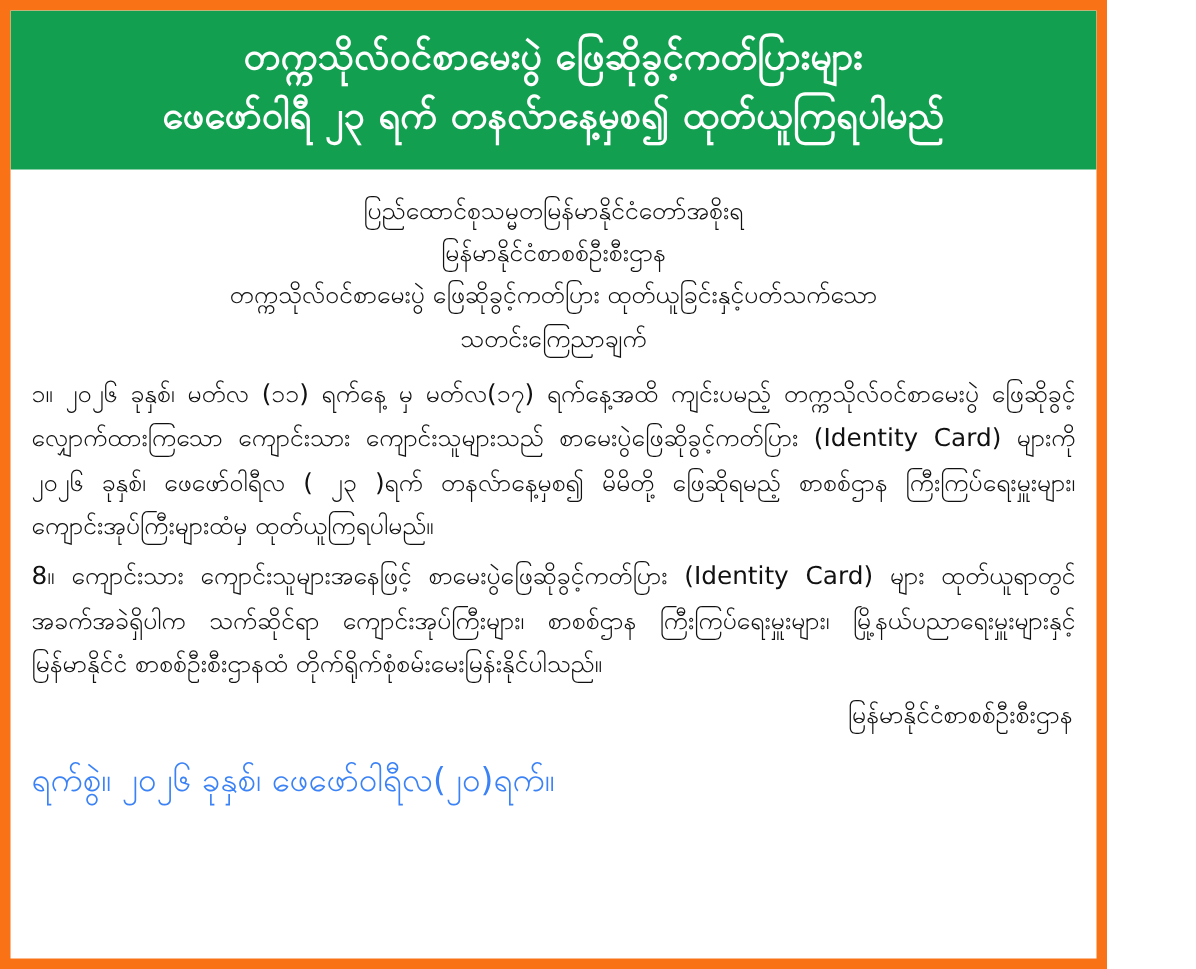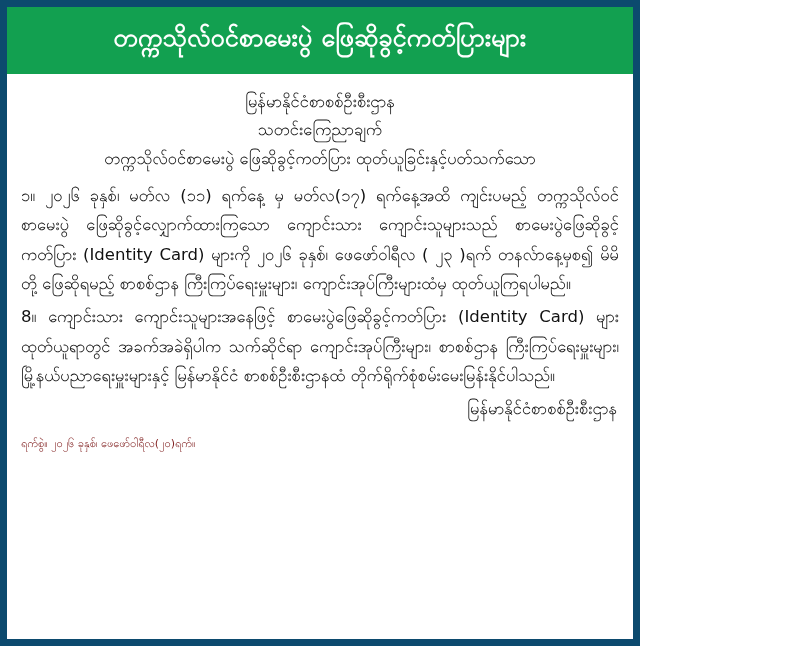--- a/index.html
+++ b/index.html
@@ -7,24 +7,24 @@
     padding: 0;
   }
   body {
     width: 797px;
     height: 646px;
     background: #ffffff;
     font-family: "DejaVu Sans", sans-serif;
   }
   .page {
     position: relative;
-    width: 640px;
+    width: 738px;
     height: 646px;
     box-sizing: border-box;
-    border: 7px solid #0c4a6e;
+    border: 7px solid #f97316;
     background: #ffffff;
     overflow: hidden;
   }
   .banner {
     background: #12a050;
     color: #ffffff;
     text-align: center;
     padding: 12px 10px 16px 10px;
   }
   .banner-line {
@@ -58,42 +58,44 @@
   }
   .signature {
     text-align: right;
     font-size: 16.5px;
     line-height: 1.78;
     margin-top: 4px;
     padding-right: 2px;
     color: #111111;
   }
   .date-line {
-    font-size: 11px;
+    font-size: 22px;
     line-height: 1.78;
     margin-top: 10px;
     text-align: left;
-    color: #7f1d1d;
+    color: #3b82f6;
   }
 </style>
 </head>
 <body>
 
 <div class="page">
 
   <div class="banner">
     <div class="banner-line">တက္ကသိုလ်ဝင်စာမေးပွဲ ဖြေဆိုခွင့်ကတ်ပြားများ</div>
+    <div class="banner-line">ဖေဖော်ဝါရီ ၂၃ ရက် တနလ်ာနေ့မှစ၍ ထုတ်ယူကြရပါမည်</div>
   </div>
 
   <div class="body-area">
 
     <div class="center-block">
+      <div class="center-line">ပြည်ထောင်စုသမ္မတမြန်မာနိုင်ငံတော်အစိုးရ</div>
       <div class="center-line">မြန်မာနိုင်ငံစာစစ်ဦးစီးဌာန</div>
+      <div class="center-line">တက္ကသိုလ်ဝင်စာမေးပွဲ ဖြေဆိုခွင့်ကတ်ပြား ထုတ်ယူခြင်းနှင့်ပတ်သက်သော</div>
       <div class="center-line">သတင်းကြေညာချက်</div>
-      <div class="center-line">တက္ကသိုလ်ဝင်စာမေးပွဲ ဖြေဆိုခွင့်ကတ်ပြား ထုတ်ယူခြင်းနှင့်ပတ်သက်သော</div>
     </div>
 
     <div class="paras">
       <p class="para">၁။      ၂၀၂၆ ခုနှစ်၊ မတ်လ (၁၁) ရက်နေ့ မှ မတ်လ(၁၇) ရက်နေ့အထိ ကျင်းပမည့် တက္ကသိုလ်ဝင်စာမေးပွဲ ဖြေဆိုခွင့်လျှောက်ထားကြသော ကျောင်းသား ကျောင်းသူများသည် စာမေးပွဲဖြေဆိုခွင့်ကတ်ပြား (Identity Card) များကို ၂၀၂၆ ခုနှစ်၊ ဖေဖော်ဝါရီလ ( ၂၃ )ရက် တနလ်ာနေ့မှစ၍ မိမိတို့ ဖြေဆိုရမည့် စာစစ်ဌာန ကြီးကြပ်ရေးမှူးများ၊ ကျောင်းအုပ်ကြီးများထံမှ ထုတ်ယူကြရပါမည်။</p>
       <p class="para">8။      ကျောင်းသား ကျောင်းသူများအနေဖြင့် စာမေးပွဲဖြေဆိုခွင့်ကတ်ပြား (Identity Card) များ ထုတ်ယူရာတွင် အခက်အခဲရှိပါက သက်ဆိုင်ရာ ကျောင်းအုပ်ကြီးများ၊ စာစစ်ဌာန ကြီးကြပ်ရေးမှူးများ၊ မြို့နယ်ပညာရေးမှူးများနှင့် မြန်မာနိုင်ငံ စာစစ်ဦးစီးဌာနထံ တိုက်ရိုက်စုံစမ်းမေးမြန်းနိုင်ပါသည်။</p>
     </div>
 
     <div class="signature">မြန်မာနိုင်ငံစာစစ်ဦးစီးဌာန</div>
 
     <div class="date-line">ရက်စွဲ။  ၂၀၂၆ ခုနှစ်၊ ဖေဖော်ဝါရီလ(၂၀)ရက်။</div>

